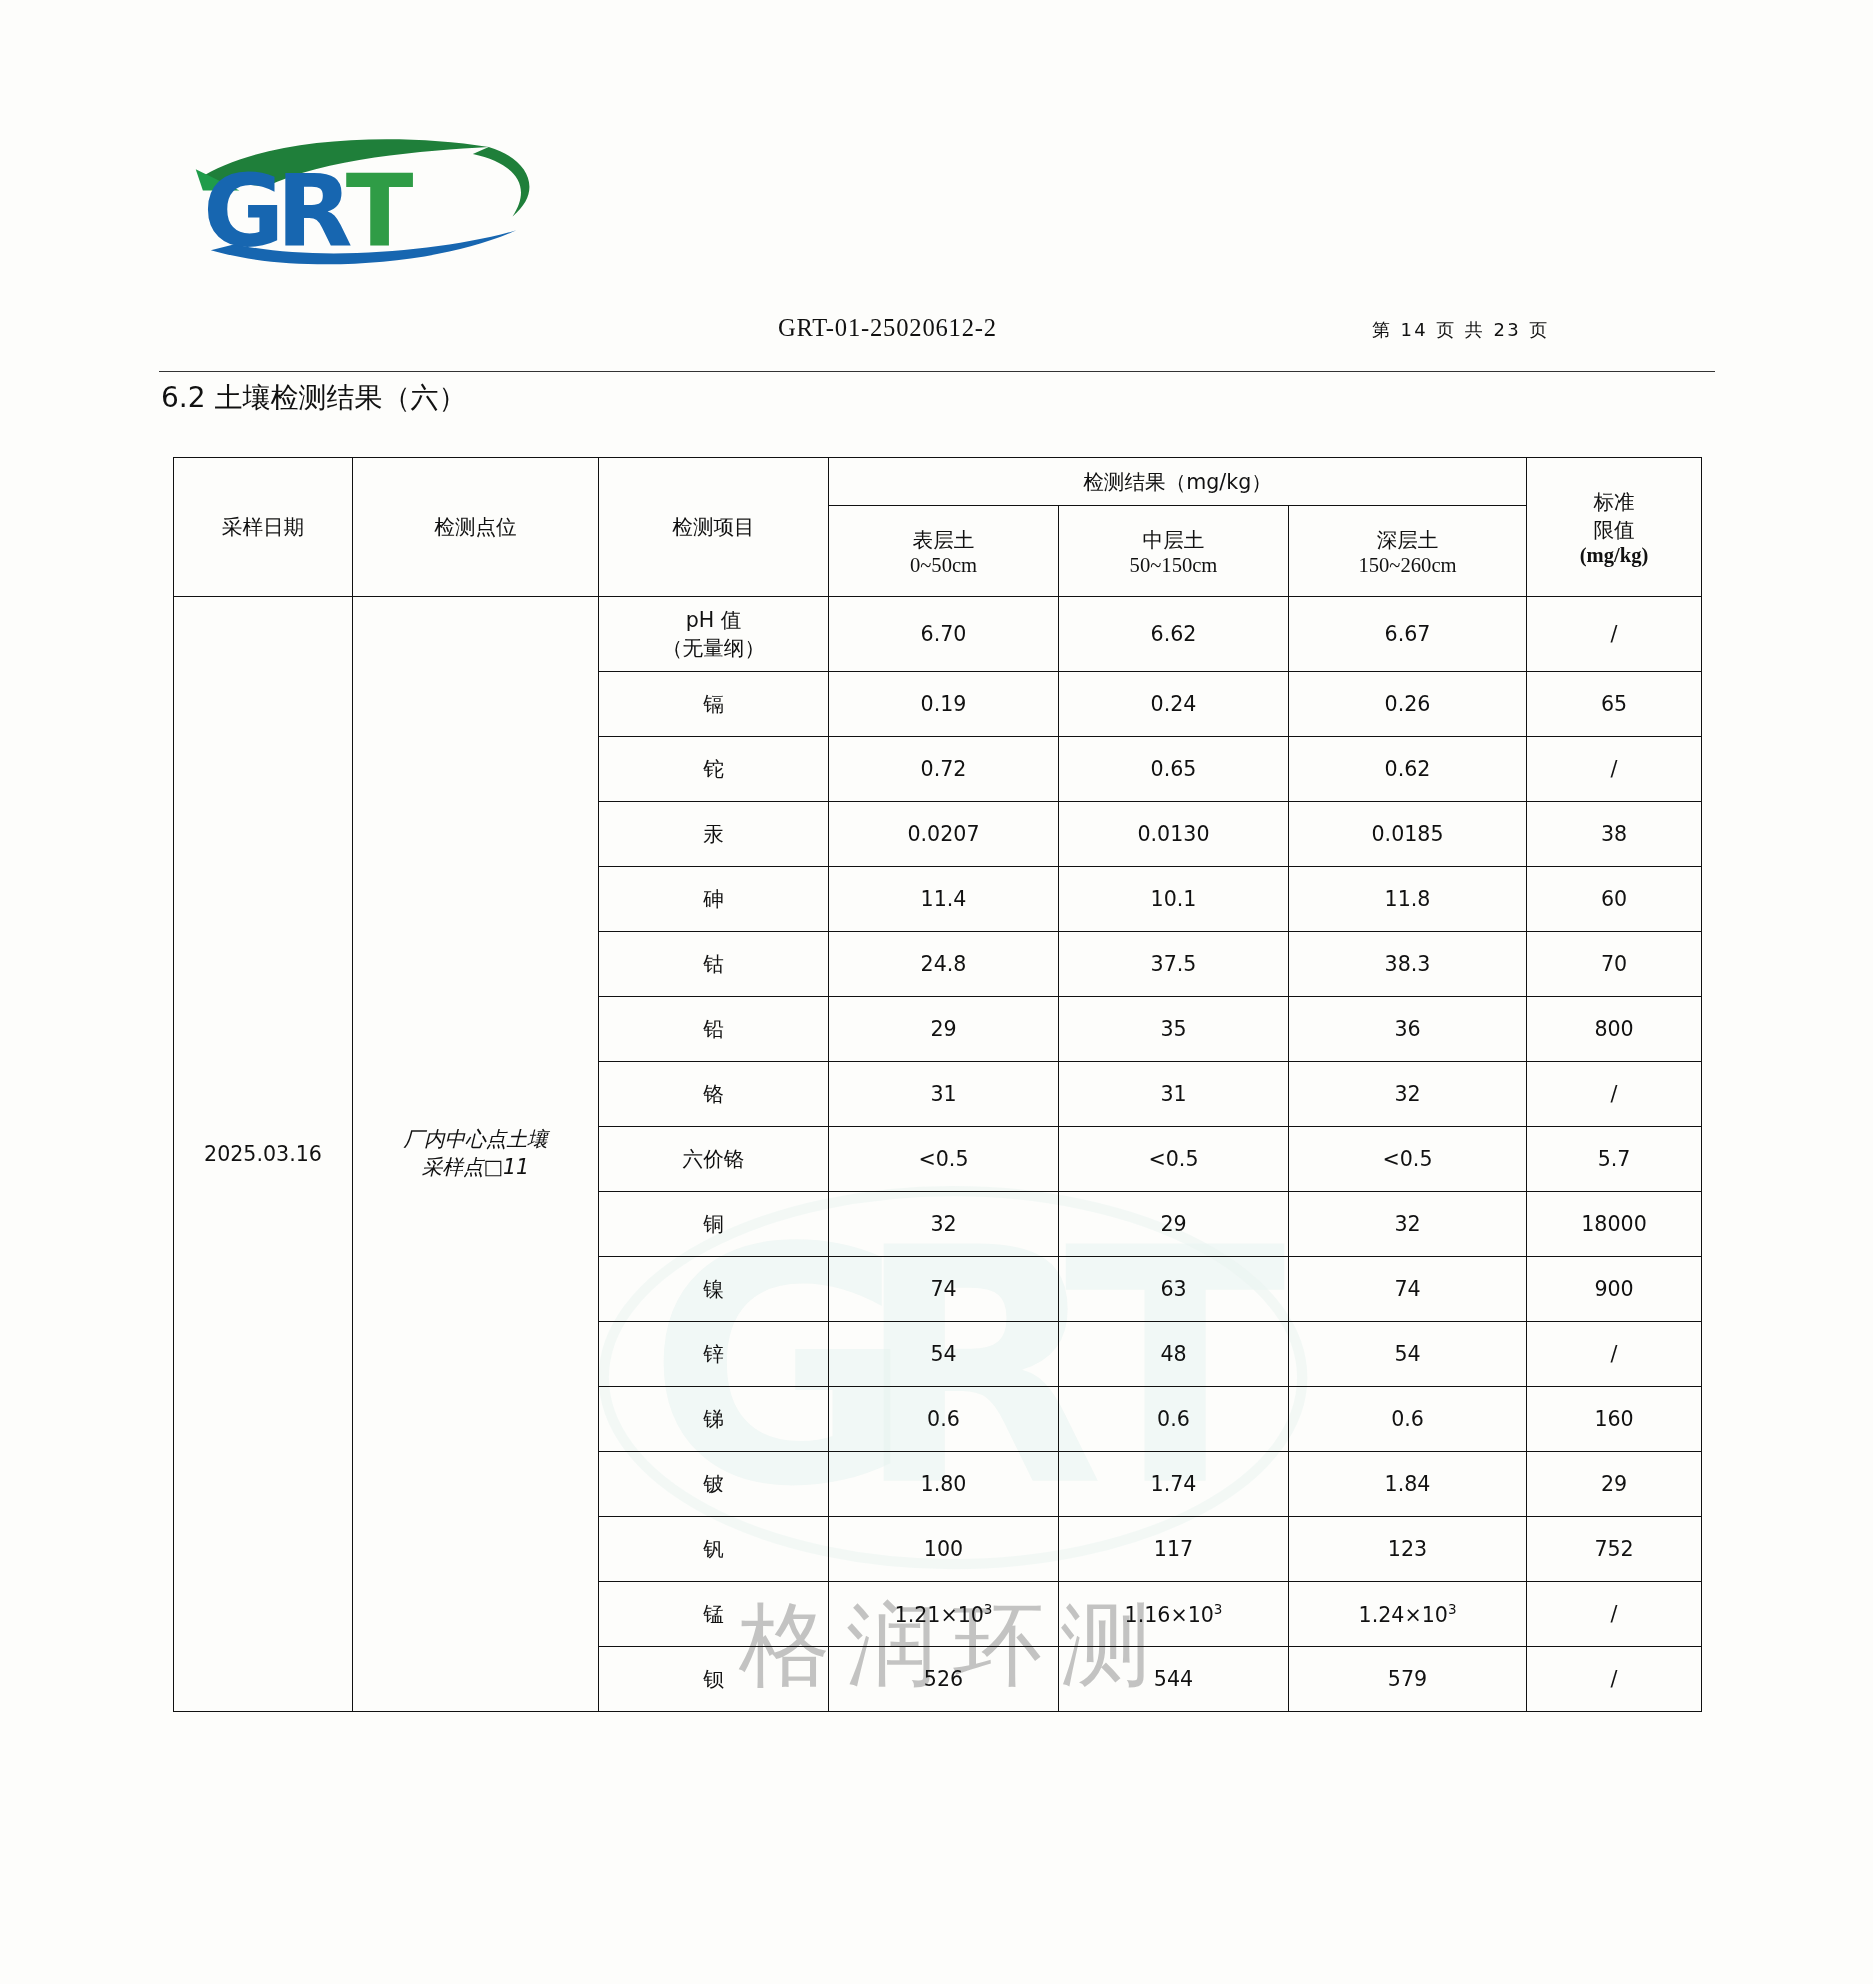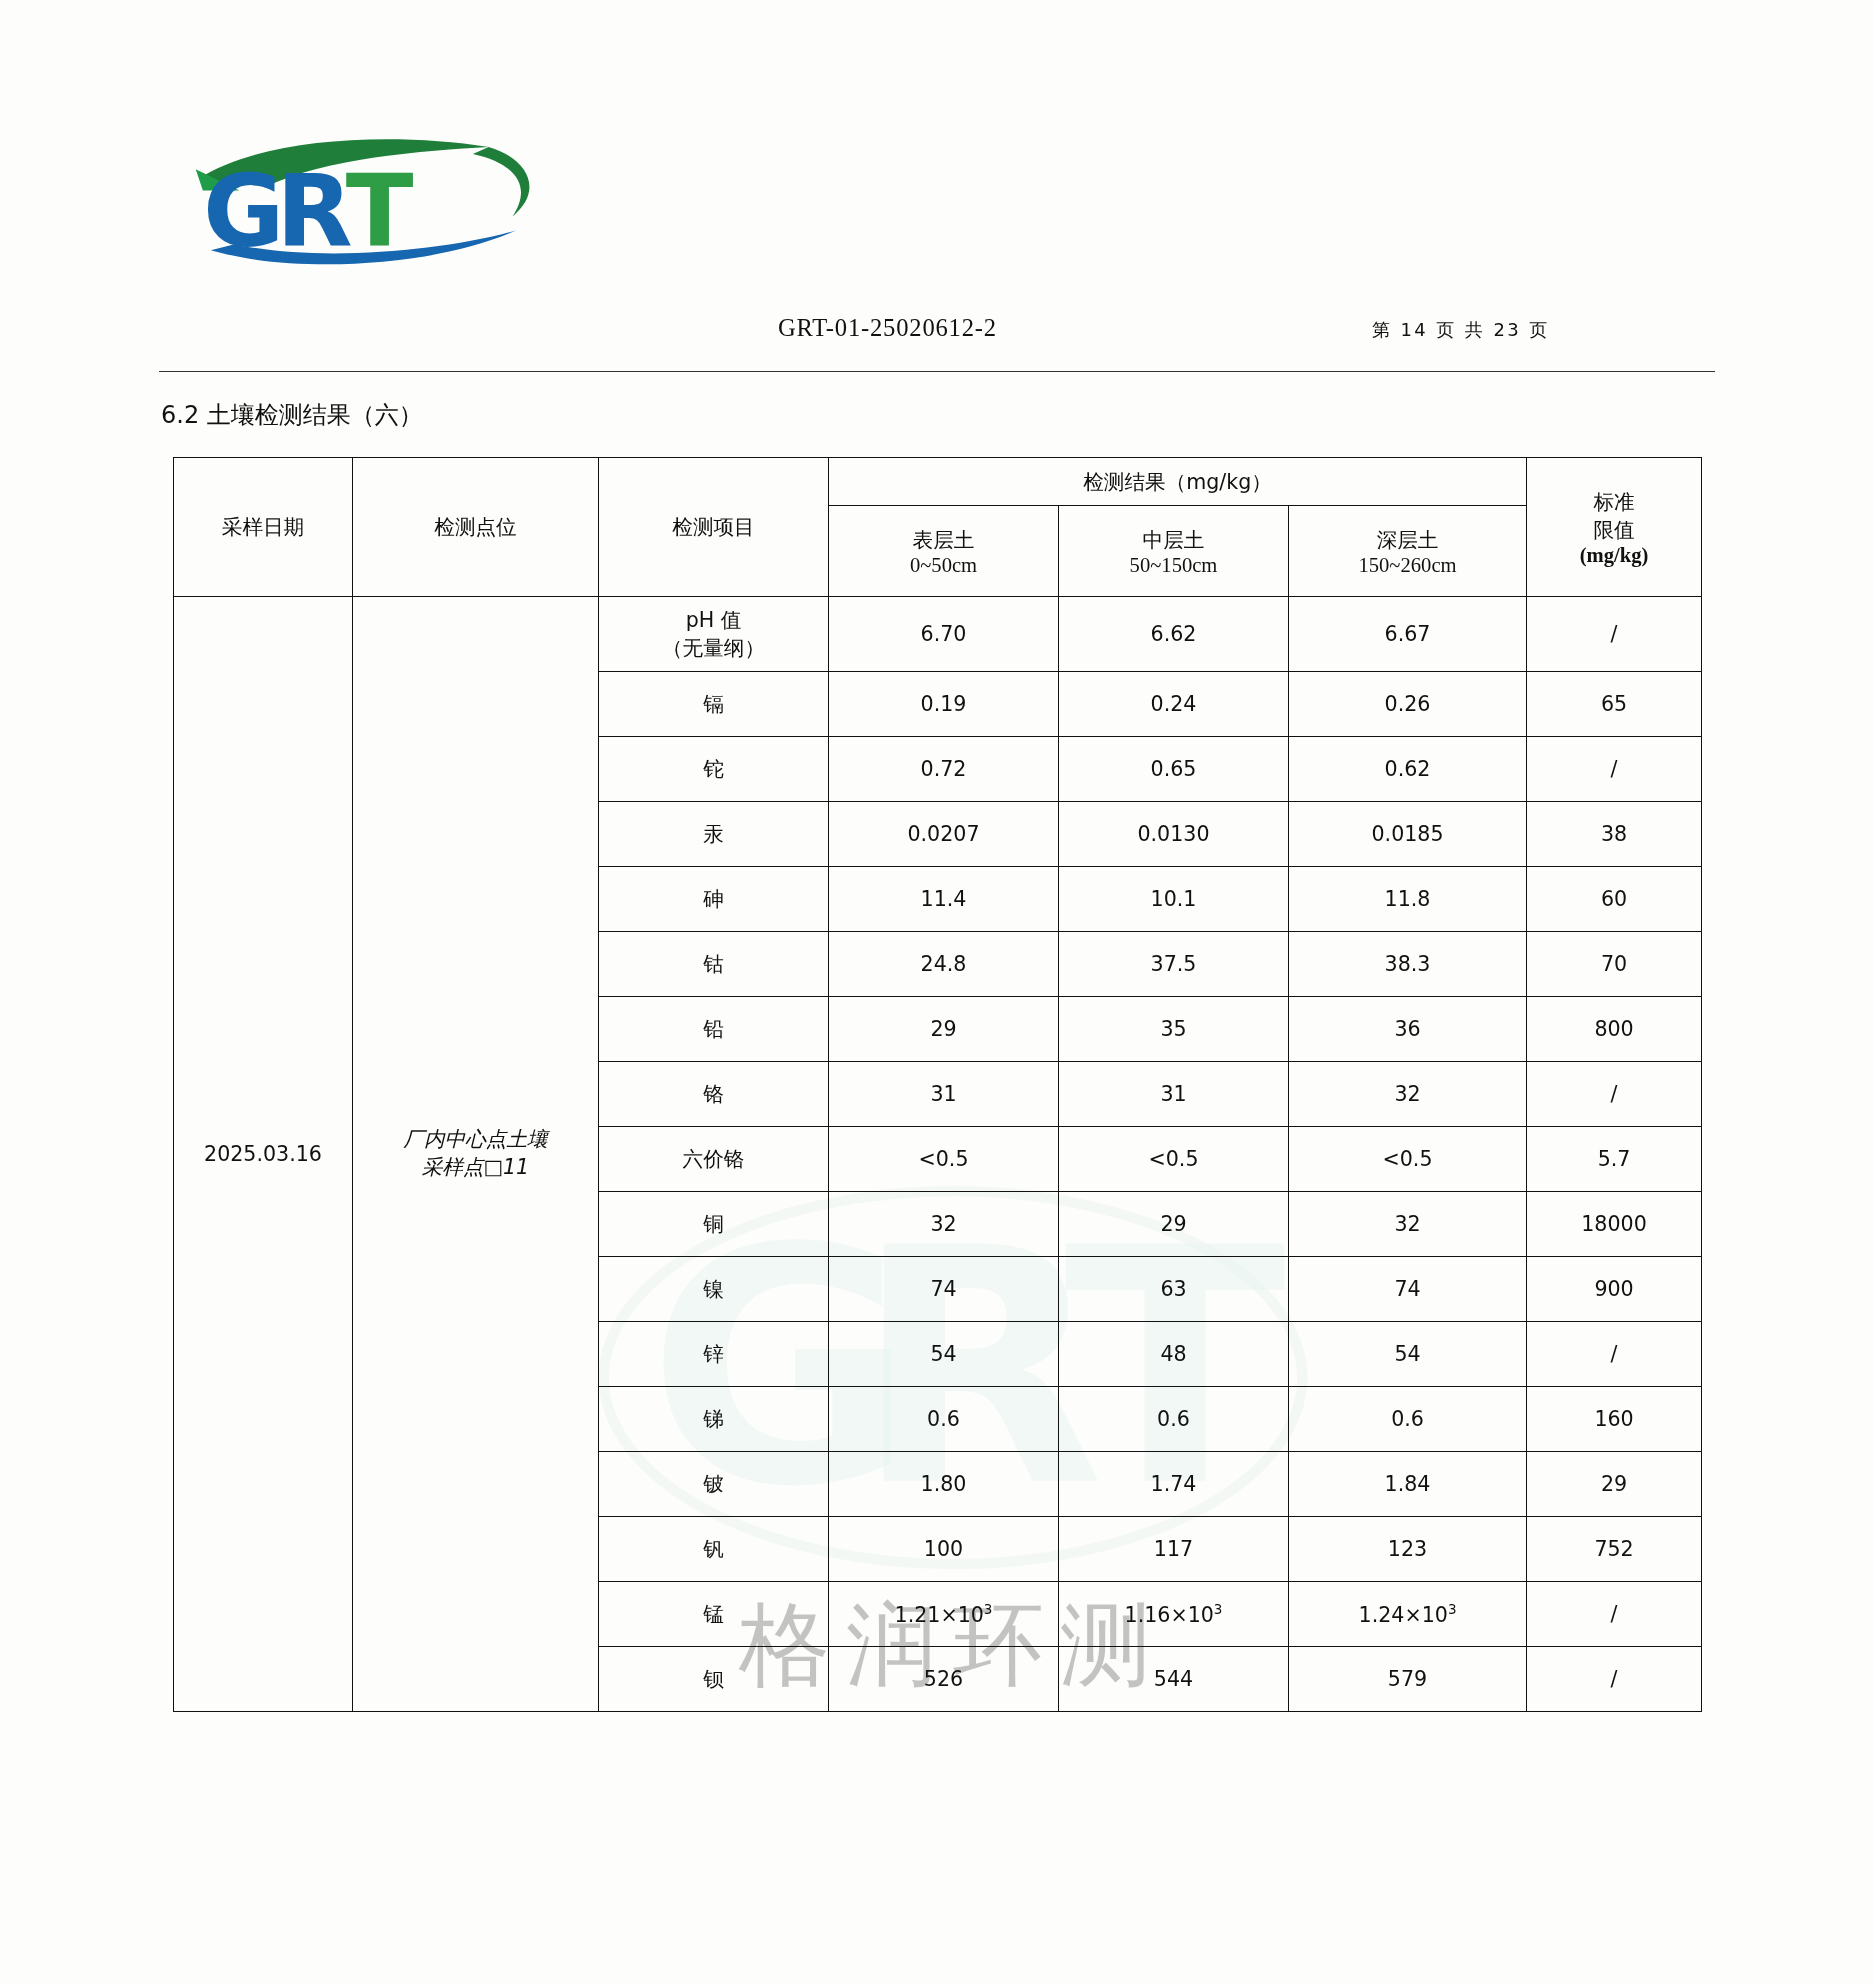--- a/index.html
+++ b/index.html
@@ -58,22 +58,22 @@
     top: 371px;
     width: 1556px;
     height: 1.2px;
     background: #333;
   }
 
   
   .section-title {
     position: absolute;
     left: 161px;
-    top: 399px;
-    font-size: 24px;
+    top: 379px;
+    font-size: 28px;
     font-family: "DejaVu Sans", sans-serif;
     white-space: nowrap;
   }
 
   
   .watermark {
     position: absolute;
     left: 576px;
     top: 1171px;
     width: 754px;

